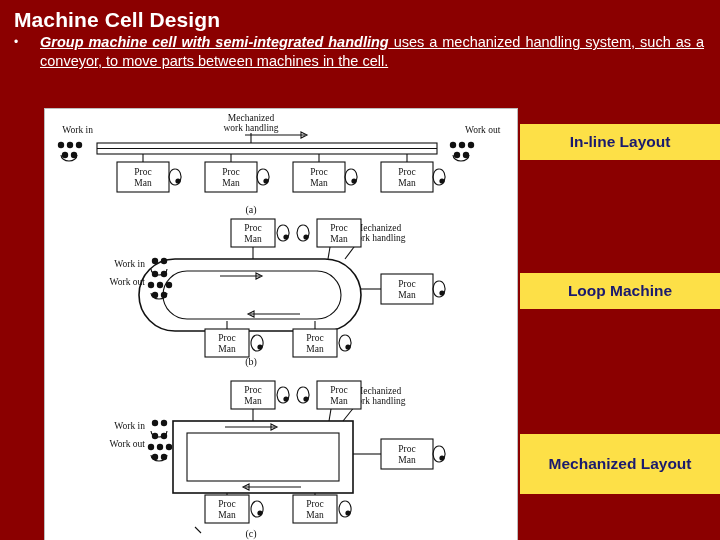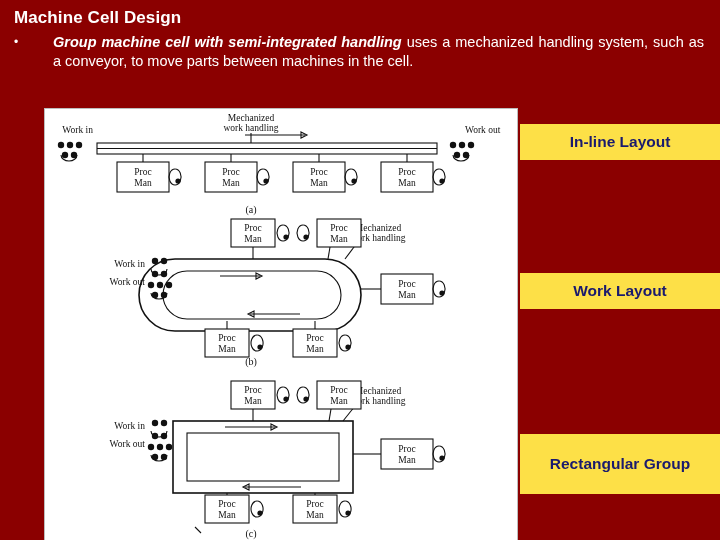--- a/index.html
+++ b/index.html
@@ -16,45 +16,46 @@
   .slide {
     position: relative;
     width: 720px;
     height: 540px;
     background: #8b0000;
   }
   .title {
     position: absolute;
     left: 14px;
     top: 8px;
-    font-size: 17px;
+    font-size: 21px;
     font-weight: bold;
     color: #ffffff;
     letter-spacing: 0.1px;
   }
   .bullet-row {
     position: absolute;
     left: 14px;
     top: 33px;
     width: 690px;
     color: #ffffff;
   }
   .bullet-mark {
     position: absolute;
     left: 0px;
     top: 2px;
     font-size: 12px;
     color: #ffffff;
   }
   .bullet-text {
-    margin-left: 39px;
+    margin-left: 26px;
     font-size: 14.5px;
     line-height: 1.32;
     text-align: justify;
     color: #ffffff;
+    text-decoration: underline;
   }
   .bullet-text .em {
     font-style: italic;
     font-weight: bold;
   }
   
   .figure-panel {
     position: absolute;
     left: 44px;
     top: 108px;
@@ -316,16 +317,16 @@
         <circle class="dot" cx="110" cy="348" r="3.2"></circle>
         <circle class="dot" cx="119" cy="348" r="3.2"></circle>
 
         <path class="ln" d="M150 418 L156 424"></path>
         <text class="cap" x="206" y="428" text-anchor="middle">(c)</text>
       </g>
     </svg>
   </div>
 
   <div class="callout inline">In-line Layout</div>
-  <div class="callout loop">Work Layout</div>
-  <div class="callout rect">Rectangular Group</div>
+  <div class="callout loop">Loop Machine</div>
+  <div class="callout rect">Mechanized Layout</div>
 
 </div>
 
 </body></html>

